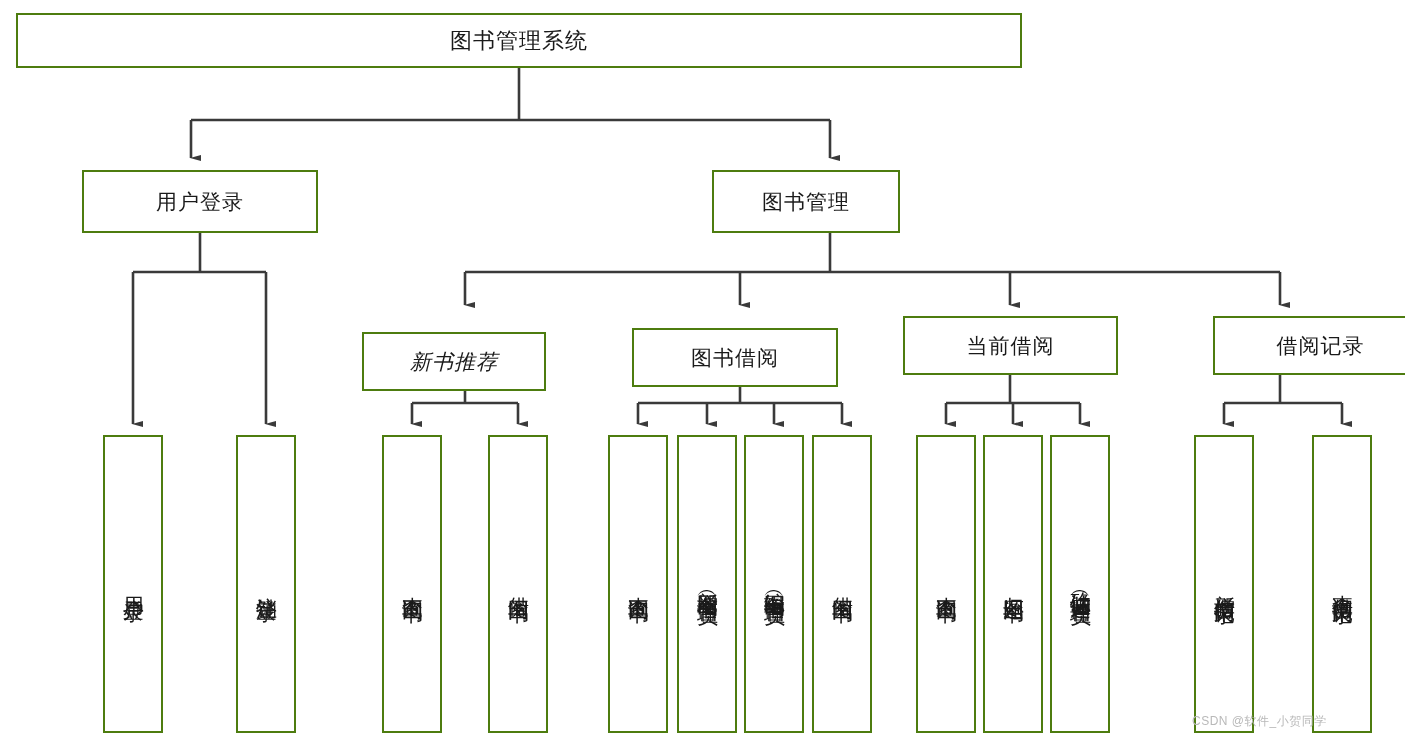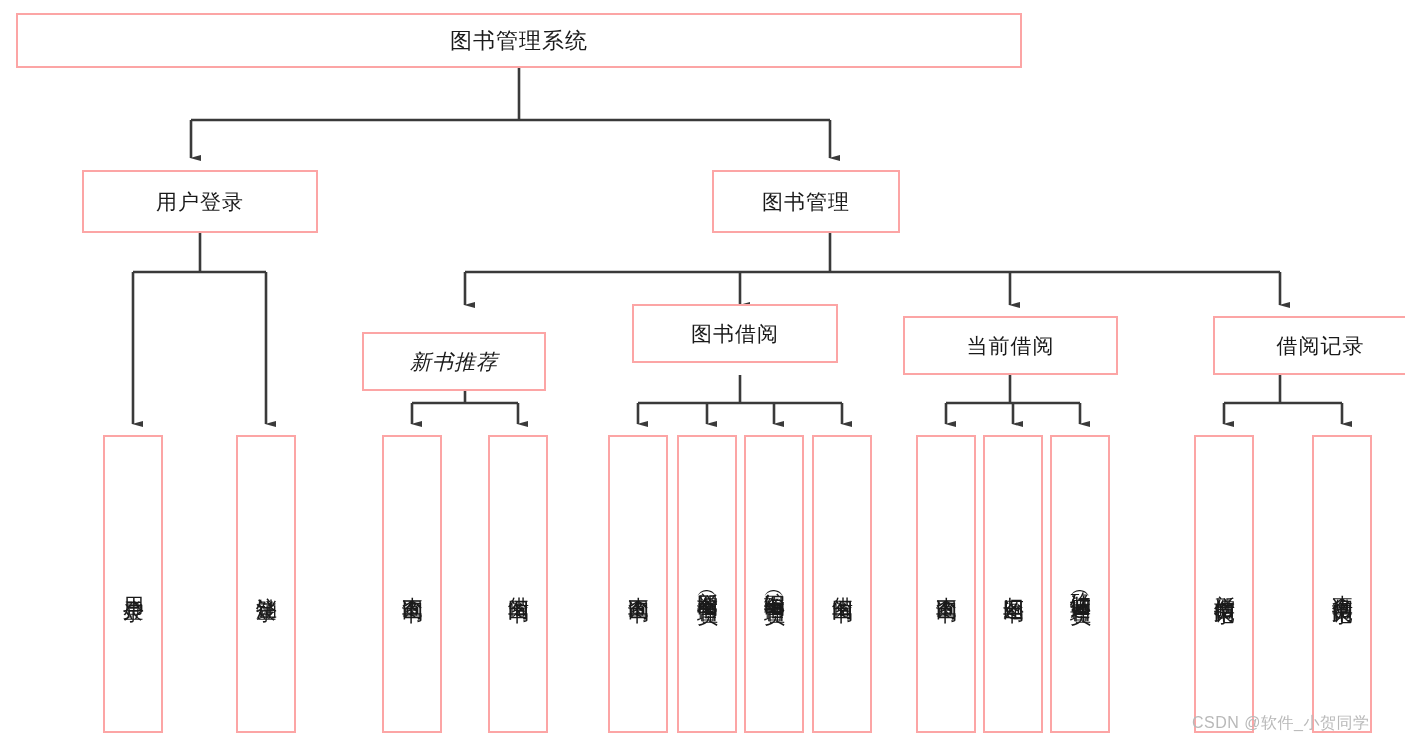--- a/index.html
+++ b/index.html
@@ -1,26 +1,26 @@
 <!DOCTYPE html>
 <html><head>
 <meta charset="utf-8">
 <style>
   html,body{margin:0;padding:0;background:#ffffff;}
   body{font-family:"Liberation Sans","DejaVu Sans",sans-serif;}
   #canvas{position:relative;width:1405px;height:747px;background:#ffffff;overflow:hidden;}
-  .node{position:absolute;box-sizing:border-box;background:#ffffff;border:2px solid #fca5a5;
+  .node{position:absolute;box-sizing:border-box;background:#ffffff;border:2px solid #4d7c0f;
         display:flex;align-items:center;justify-content:center;color:#1a1a1a;}
   .node.horiz{font-size:21px;letter-spacing:1px;}
   .node.root{font-size:22px;}
   .node.leaf{writing-mode:vertical-rl;text-orientation:upright;font-size:21px;
              line-height:1.18;letter-spacing:2px;padding:8px 0;align-items:center;justify-content:center;}
   .node.leaf span{writing-mode:vertical-rl;text-orientation:upright;display:block;text-align:center;}
   svg.links{position:absolute;left:0;top:0;width:1405px;height:747px;pointer-events:none;}
-  .watermark{position:absolute;left:1192px;top:713px;font-size:16px;color:#b9b9b9;
+  .watermark{position:absolute;left:1192px;top:713px;font-size:12px;color:#b9b9b9;
              letter-spacing:0.5px;white-space:nowrap;}
 </style>
 </head>
 <body>
 
 <div id="canvas">
 
   <svg class="links" viewBox="0 0 1405 747">
     <defs>
       <marker id="ah" markerWidth="10" markerHeight="12" refX="3" refY="10" orient="auto" markerUnits="userSpaceOnUse">
@@ -78,21 +78,21 @@
   <div class="node horiz" style="left:82px;top:170px;width:236px;height:63px;">
     <span>用户登录</span>
   </div>
   <div class="node horiz" style="left:712px;top:170px;width:188px;height:63px;">
     <span>图书管理</span>
   </div>
 
   <div class="node horiz" style="left:362px;top:332px;width:184px;height:59px;font-style:italic;">
     <span>新书推荐</span>
   </div>
-  <div class="node horiz" style="left:632px;top:304px;width:206px;height:59px;">
+  <div class="node horiz" style="left:632px;top:328px;width:206px;height:59px;">
     <span>图书借阅</span>
   </div>
   <div class="node horiz" style="left:903px;top:316px;width:215px;height:59px;">
     <span>当前借阅</span>
   </div>
   <div class="node horiz" style="left:1173px;top:316px;width:215px;height:59px;margin-left:40px;">
     <span>借阅记录</span>
   </div>
 
   <div class="node leaf" style="left:103px;top:435px;width:60px;height:298px;">

